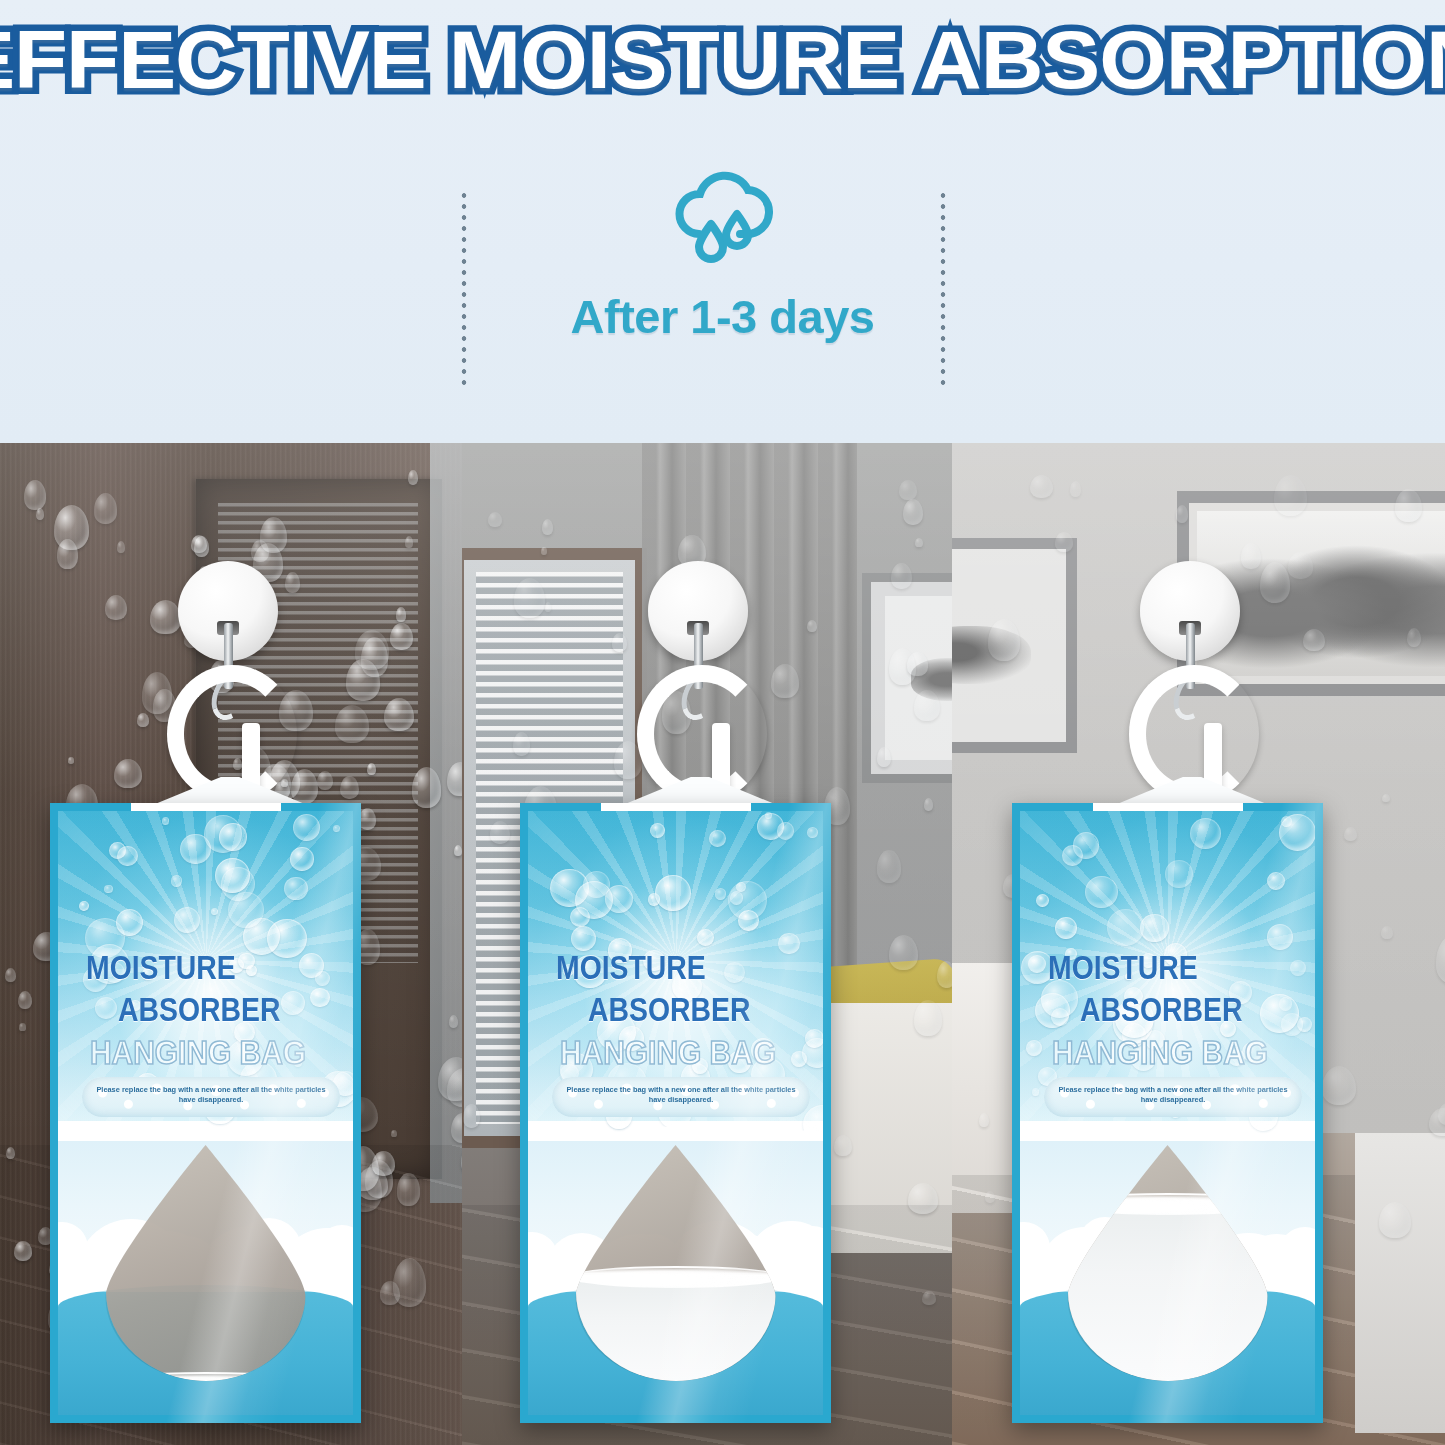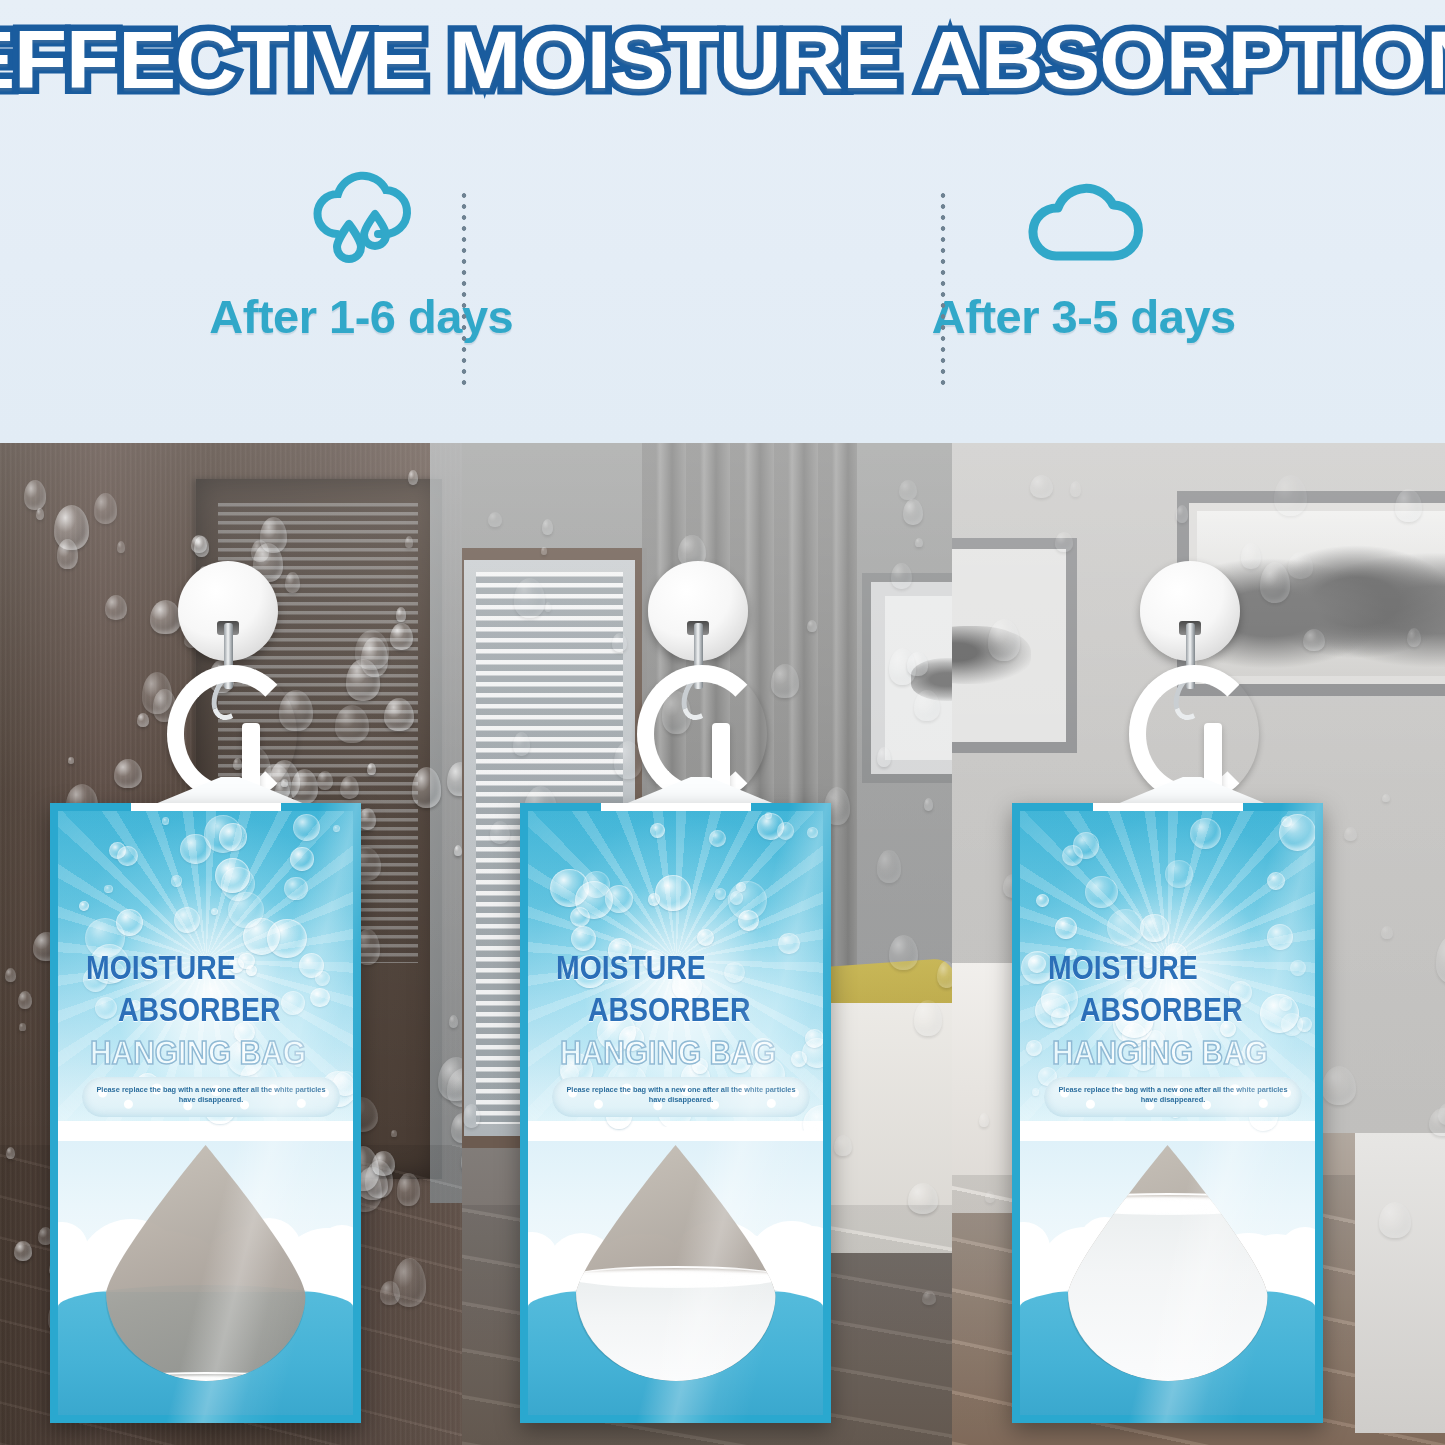--- a/index.html
+++ b/index.html
@@ -408,31 +408,23 @@
     <div class="features">
 
       <div class="feature">
         <div class="feature-icon">
           <svg width="116" height="112" viewBox="0 0 116 112">
             <path d="M34 66 a20 20 0 0 1 1 -40 a26 26 0 0 1 48 -4 a18 18 0 0 1 -2 44 h-6" fill="none" stroke="#31a8c9" stroke-width="8" stroke-linecap="round"></path>
             <path d="M46 56 c0 0 -12 16 -12 23 a12 12 0 0 0 24 0 c0 -7 -12 -23 -12 -23 z" fill="none" stroke="#31a8c9" stroke-width="8" stroke-linejoin="round"></path>
             <path d="M72 46 c0 0 -11 15 -11 21 a11 11 0 0 0 22 0 c0 -6 -11 -21 -11 -21 z" fill="none" stroke="#31a8c9" stroke-width="8" stroke-linejoin="round"></path>
           </svg>
         </div>
-        <div class="feature-label">After 1-6 days</div>
+        <div class="feature-label">After 1-3 days</div>
       </div>
 
-      <div class="feature">
-        <div class="feature-icon">
-          <svg width="128" height="100" viewBox="0 0 128 100">
-            <path d="M36 82 a24 24 0 0 1 2 -48 a30 30 0 0 1 55 -3 a22 22 0 0 1 0 51 z" fill="none" stroke="#31a8c9" stroke-width="9" stroke-linejoin="round"></path>
-          </svg>
-        </div>
-        <div class="feature-label">After 3-5 days</div>
-      </div>
 
 
     </div>
 
     <div class="divider d1"></div>
     <div class="divider d2"></div>
   </div>
 
   <div class="strip">
 

